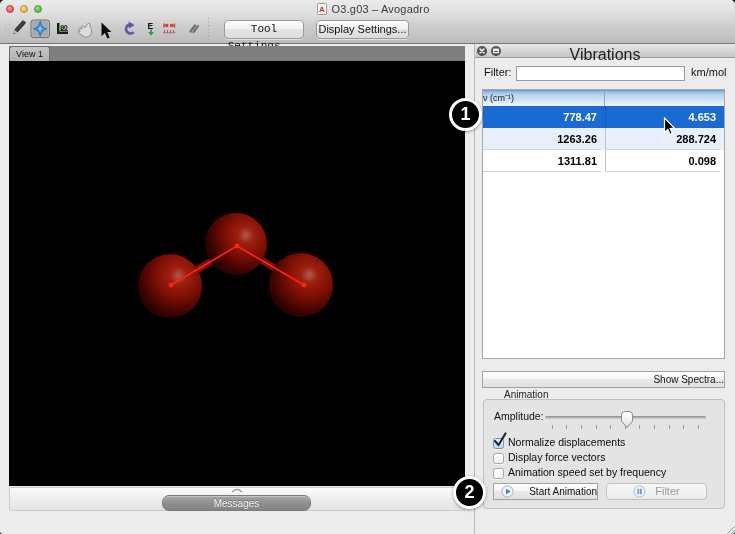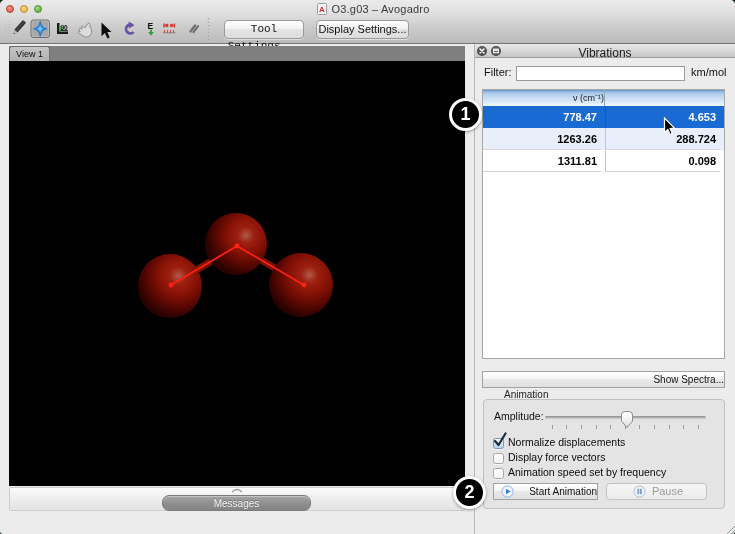--- a/index.html
+++ b/index.html
@@ -20,31 +20,31 @@
   #view3d { position:absolute; left:9px; top:61px; width:456px; height:425px; background:#000; overflow:hidden; }
   .sphere { position:absolute; border-radius:50%; filter:blur(0.5px); }
   #msgstrip { position:absolute; left:9px; top:487px; width:456px; height:24px;
      background:linear-gradient(180deg,#fbfbfb,#ececec 55%,#e4e4e4); border:1px solid #cccccc; border-radius:2px; }
   #msgbtn { position:absolute; left:162px; top:495px; width:149px; height:16px; background:linear-gradient(180deg,#a6a6a6,#8c8c8c 60%,#858585); border:1px solid #7b7b7b; border-radius:7px; box-shadow:inset 0 1px 0 rgba(255,255,255,.35); color:#f4f4f4; font-size:10px; text-align:center; line-height:15px; text-shadow:0 -1px 0 rgba(0,0,0,.25); }
 
   
   #vline { position:absolute; left:474px; top:44px; width:1px; height:490px; background:#b8b8b8; }
   #dockhead { position:absolute; left:475px; top:44px; width:260px; height:14px; background:linear-gradient(180deg,#e9e9e9,#d4d4d4 60%,#c6c6c6); border-bottom:1px solid #9a9a9a; }
   .dockbtn { position:absolute; top:46px; width:10px; height:10px; border-radius:50%; background:radial-gradient(circle at 50% 35%,#6a6a6a,#474747 70%); color:#fff; }
-  #vibtitle { position:absolute; left:475px; top:46px; width:260px; text-align:center; font-size:12px; color:#1c1c1c; }
+  #vibtitle { position:absolute; left:475px; top:46px; width:260px; text-align:center; font-size:16px; color:#1c1c1c; }
 
   #filterlab { position:absolute; left:484px; top:66px; font-size:11px; color:#111; }
   #filterbox { position:absolute; left:516px; top:66px; width:169px; height:15px; background:#fff; border:1px solid #9a9a9a; }
   #kmmol { position:absolute; left:691px; top:66px; font-size:11px; color:#111; }
 
   
   #table { position:absolute; left:482px; top:89px; width:243px; height:270px; background:#fff; border:1px solid #a8a8a8; }
   #thead { position:absolute; left:0; top:0; width:241px; height:16px;
     background:linear-gradient(180deg,#5f97cc 0%,#8fb6e0 10%,#b3cfec 25%,#cfe2f5 60%,#e6f0fa 88%,#eff6fd 100%); }
-  .th { position:absolute; top:0; height:16px; font-size:9px; color:#16161e; text-align:right; line-height:17px; }
+  .th { position:absolute; top:0; height:16px; font-size:9px; color:#16161e; text-align:left; line-height:17px; }
   .row { position:absolute; left:0; width:241px; height:22px; }
   .cell { position:absolute; top:0; height:22px; font-size:11px; font-weight:bold; line-height:22px; text-align:right; padding-right:4px; }
   .cdiv { position:absolute; left:122px; top:0; width:1px; height:22px; }
 
   
   .macbtn { background:linear-gradient(180deg,#ffffff,#f5f5f5 45%,#e9e9e9 50%,#e0e0e0); border:1px solid #a2a2a2; border-radius:0; font-size:10px; color:#111; text-align:right; }
   #spectra { position:absolute; left:482px; top:371px; width:243px; height:17px; line-height:15px; }
   #animlab { position:absolute; left:504px; top:389px; font-size:10px; color:#222; }
   #animbox { position:absolute; left:483px; top:399px; width:242px; height:110px; background:#e4e4e4; border:1px solid #c0c0c0; border-radius:4px; }
   #amplab { position:absolute; left:494px; top:410px; font-size:10.5px; color:#111; }
@@ -228,21 +228,21 @@
   <div class="cblab" style="top:436px;">Normalize displacements</div>
   <div class="cb" style="top:453px;"></div>
   <div class="cblab" style="top:451px;">Display force vectors</div>
   <div class="cb" style="top:468px;"></div>
   <div class="cblab" style="top:466px;">Animation speed set by frequency</div>
   <svg width="16" height="18" style="position:absolute; left:492px; top:432px;">
       <path d="M3,9 L6.5,13 L13.5,1.5" fill="none" stroke="#1b2b3e" stroke-width="2.2" stroke-linecap="round" stroke-linejoin="round"></path>
     </svg>
 
   <div id="startbtn" class="macbtn">Start Animation</div>
-  <div id="pausebtn">Pause</div>
+  <div id="pausebtn">Filter</div>
   <svg width="13" height="13" style="position:absolute; left:501px; top:485px;">
       <circle cx="6.5" cy="6.5" r="5.6" fill="#f4f8fd" stroke="#79a7dc" stroke-width="0.9"></circle>
       <path d="M5,3.8 L9.6,6.5 L5,9.2 Z" fill="#2a7de1"></path>
     </svg>
   <svg width="13" height="13" style="position:absolute; left:633px; top:485px;">
       <circle cx="6.5" cy="6.5" r="5.6" fill="#eef2f8" stroke="#a8bdd6" stroke-width="1"></circle>
       <rect x="4.4" y="3.8" width="1.8" height="5.4" fill="#7d9cc4"></rect>
       <rect x="7" y="3.8" width="1.8" height="5.4" fill="#7d9cc4"></rect>
     </svg>
 

